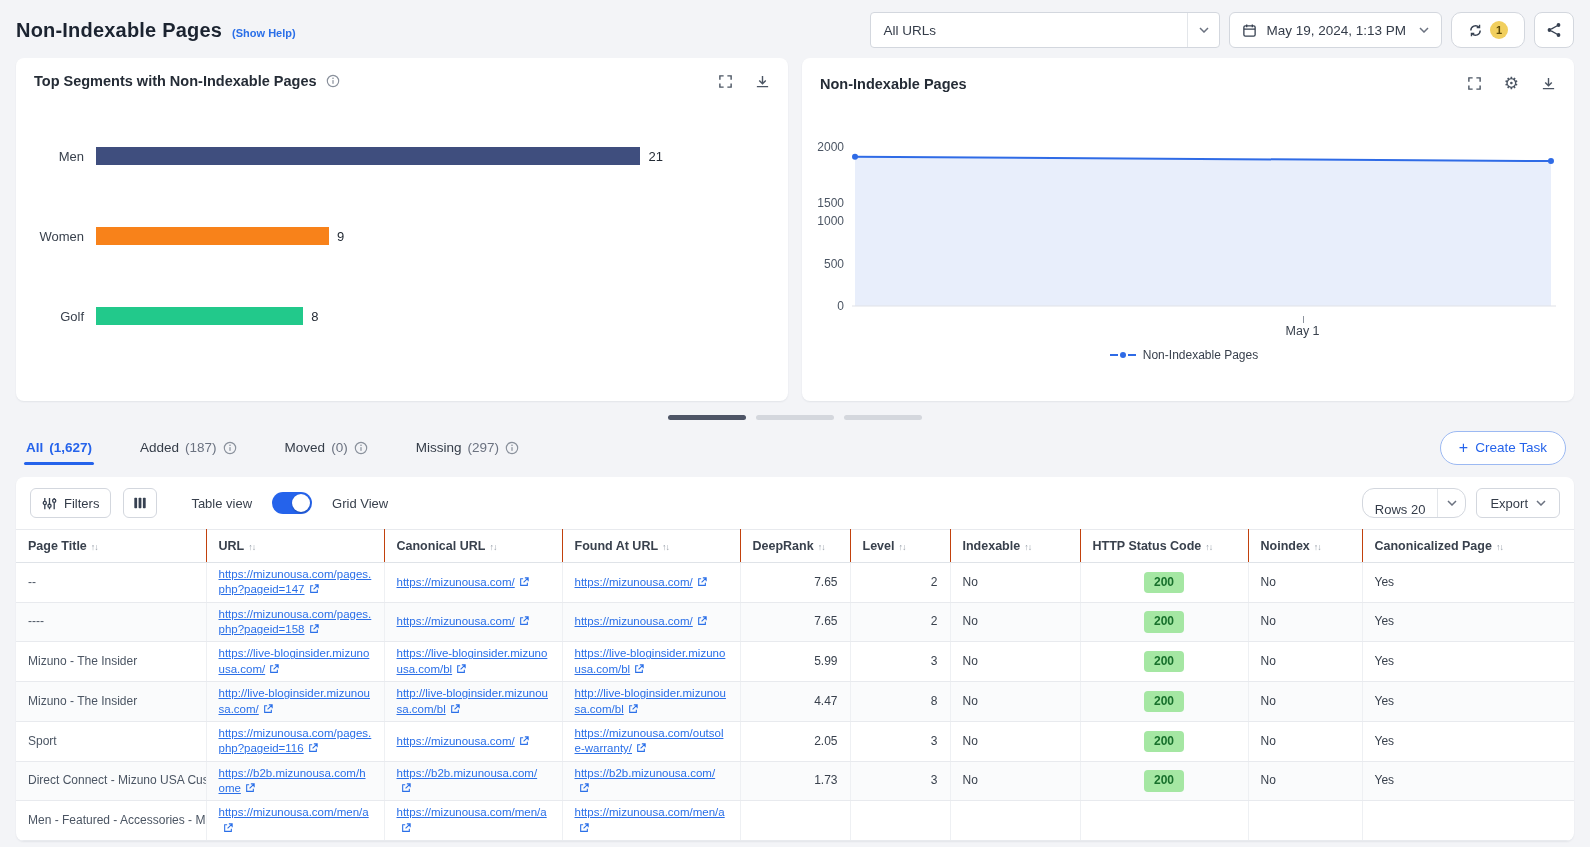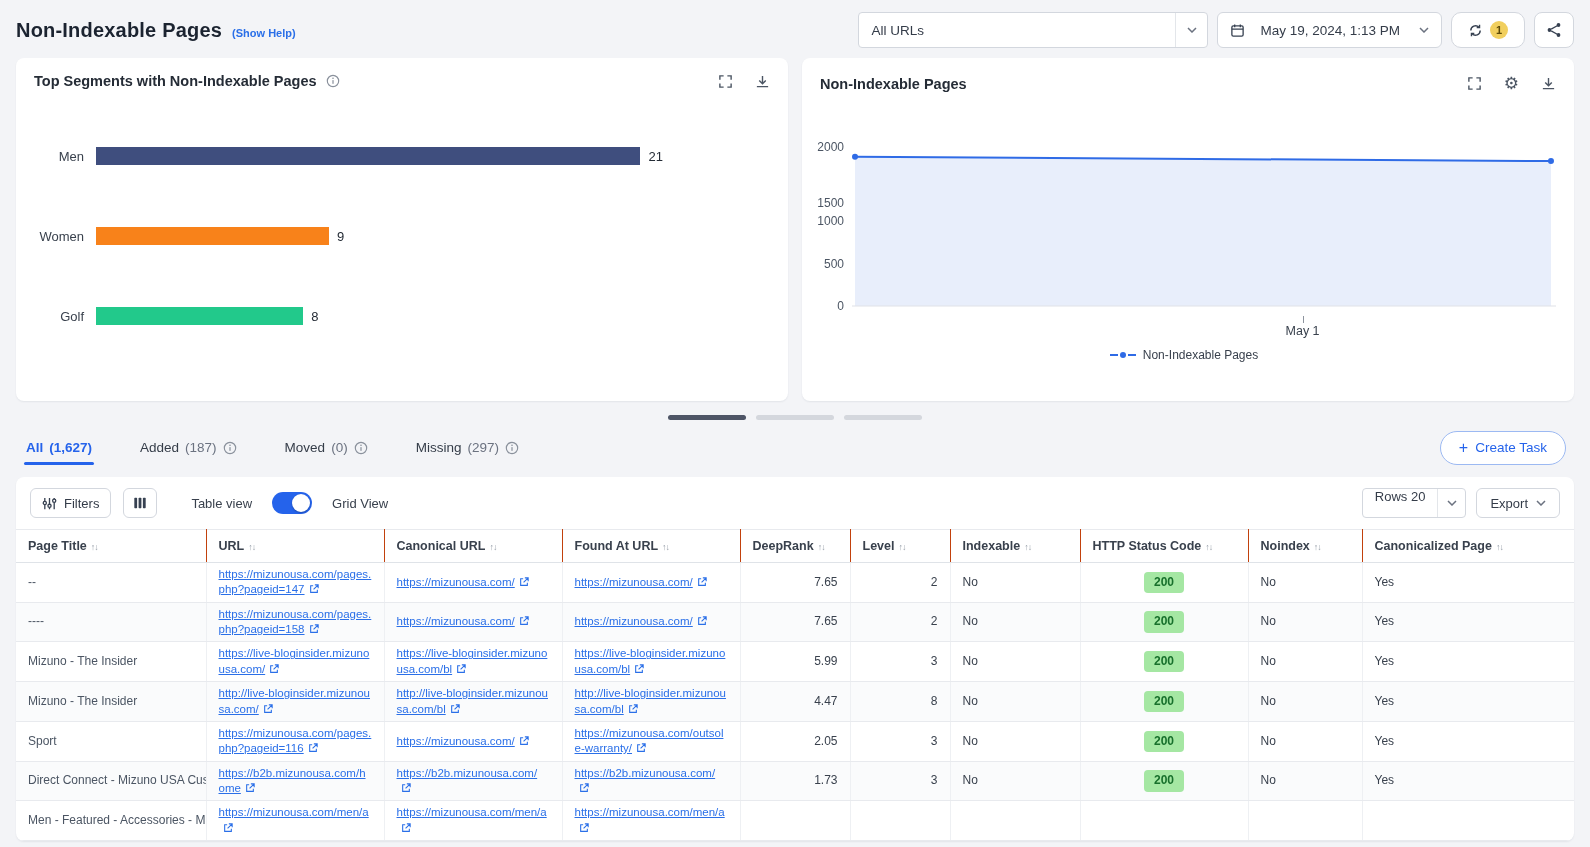--- a/index.html
+++ b/index.html
@@ -10,21 +10,21 @@
 
   
   .topbar{display:flex;justify-content:space-between;align-items:center;padding:12px 16px 10px}
   .title-wrap{display:flex;align-items:baseline;gap:10px}
   .page-title{font-size:20px;font-weight:700;color:#1b2330;letter-spacing:.2px}
   .help-link{font-size:11px;color:#2a6fe8;text-decoration:none;font-weight:600}
   .controls{display:flex;align-items:center;gap:9px}
   .ctl{height:36px;background:#fff;border:1px solid #d3d7de;display:flex;align-items:center;font-size:13.5px;color:#343c49;cursor:pointer}
   .url-select{width:350px;padding-left:12px;border-radius:4px}
   .url-select .chev-seg{margin-left:auto;border-left:1px solid #e3e6ea;height:100%;width:32px;display:flex;align-items:center;justify-content:center}
-  .date-select{padding:0 12px;gap:15px;border-radius:6px}
+  .date-select{padding:0 12px;gap:9px;border-radius:6px}
   .icon-btn{height:36px;background:#fff;border:1px solid #d3d7de;display:flex;align-items:center;justify-content:center;gap:7px}
   .refresh-btn{width:74px;border-radius:10px}
   .share-btn{width:40px;border-radius:8px}
   .badge-yellow{background:#f1cf5e;color:#5d4a08;font-size:11px;font-weight:700;border-radius:9px;min-width:18px;height:18px;display:inline-flex;align-items:center;justify-content:center;padding:0 5px}
 
   
   .cards{display:grid;grid-template-columns:1fr 1fr;gap:14px;margin:0 16px}
   .card{background:#fff;border-radius:8px;box-shadow:0 1px 2px rgba(20,30,50,.07)}
   .chart-card{height:343px;overflow:hidden}
   .card-head{display:flex;align-items:center;padding:15px 18px 6px}
@@ -71,21 +71,21 @@
 
   
   .table-card{margin:8px 16px 0;overflow:hidden}
   .toolbar{display:flex;align-items:center;padding:11px 14px;gap:12px}
   .tbtn{height:30px;background:#fff;border:1px solid #d3d7de;border-radius:6px;display:flex;align-items:center;gap:7px;padding:0 11px;font-size:13px;color:#343c49}
   .tbtn.square{width:34px;padding:0;justify-content:center}
   .view-label{font-size:13px;color:#39414d;margin-left:22px}
   .switch{width:40px;height:22px;border-radius:11px;background:#2563eb;position:relative;cursor:pointer;margin:0 8px}
   .switch .knob{position:absolute;top:2px;right:2px;width:18px;height:18px;border-radius:50%;background:#fff;box-shadow:0 1px 2px rgba(0,0,0,.25)}
   .toolbar .right{margin-left:auto;display:flex;align-items:center;gap:10px}
-  .rows-ctl{height:30px;border:1px solid #d3d7de;border-radius:4px;background:#fff;display:flex;align-items:flex-start;font-size:13px;color:#343c49;cursor:pointer}
+  .rows-ctl{height:30px;border:1px solid #d3d7de;border-radius:12px;background:#fff;display:flex;align-items:flex-end;font-size:13px;color:#343c49;cursor:pointer}
   .rows-ctl .txt{padding:0 12px}
   .rows-ctl .chev-seg{border-left:1px solid #e3e6ea;height:100%;width:28px;display:flex;align-items:center;justify-content:center}
   .export-ctl{height:30px;border:1px solid #d3d7de;border-radius:6px;background:#fff;display:flex;align-items:center;gap:8px;padding:0 13px;font-size:13px;color:#343c49}
 
   table{border-collapse:collapse;table-layout:fixed;width:100%}
   thead th{font-size:12.5px;font-weight:700;color:#39414d;text-align:left;padding:9px 12px;border-top:1px solid #e8eaee;border-bottom:1px solid #dfe3e8;border-right:1px solid #c2410c;white-space:nowrap;cursor:pointer}
   thead th .sort{font-size:9px;color:#98a0aa;letter-spacing:-1px;margin-left:4px}
   tbody td{font-size:12px;color:#39414d;padding:4px 12px;border-bottom:1px solid #e8eaee;border-right:1px solid #eef0f3;vertical-align:middle;line-height:1.28}
   tbody tr{height:37px}
   tbody tr:nth-child(even){background:#fafbfc}

